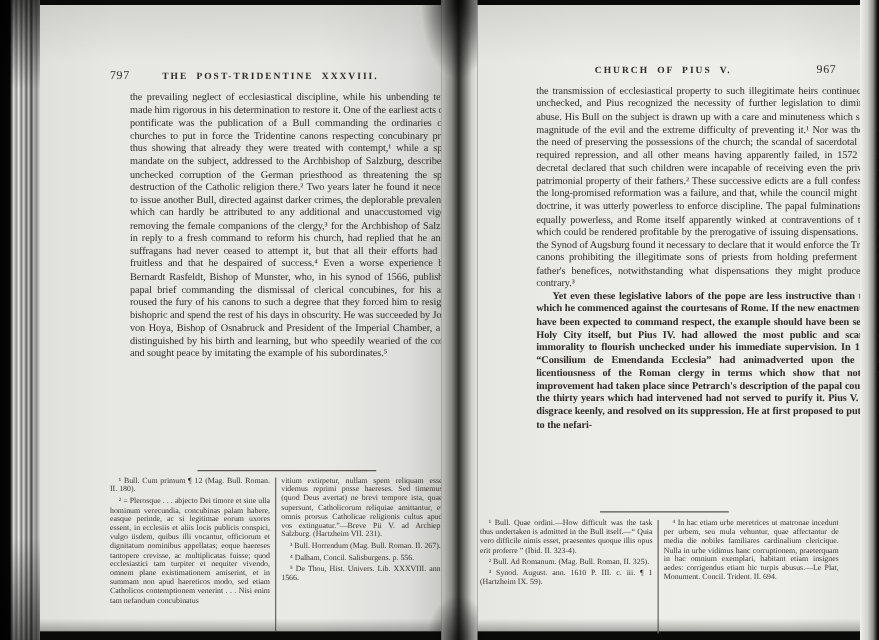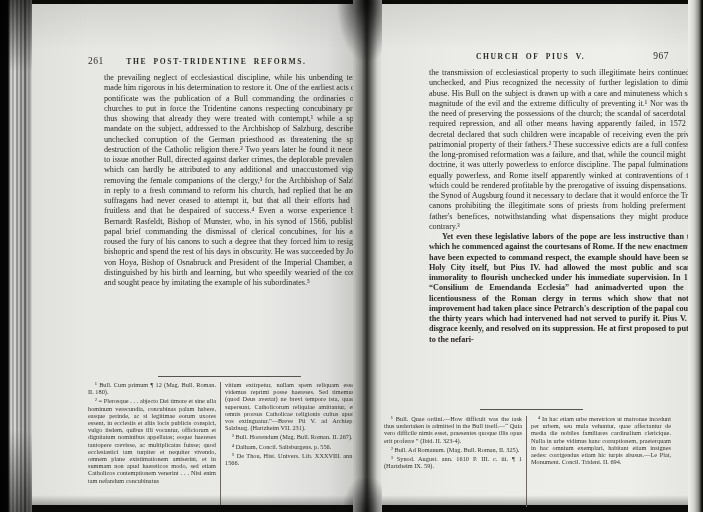--- a/index.html
+++ b/index.html
@@ -94,22 +94,22 @@
 </head>
 <body>
 
 <div class="scene">
 
   <div class="left-edge"></div>
 
   <div class="page page-left">
 
     <div class="content hdr lp-hdr">
-      <span class="pnum">261</span>
-      <span class="rtitle">THE POST-TRIDENTINE REFORMS.</span>
+      <span class="pnum">797</span>
+      <span class="rtitle">THE POST-TRIDENTINE XXXVIII.</span>
       <span class="spacer"></span>
     </div>
 
     <div class="content bodytext lp-body">
       <p>the prevailing neglect of ecclesiastical discipline, while his unbending temper made him rigorous in his determination to restore it.  One of the earliest acts of his pontificate was the publication of a Bull commanding the ordinaries of all churches to put in force the Tridentine canons respecting concubinary priests, thus showing that already they were treated with contempt,¹ while a special mandate on the subject, addressed to the Archbishop of Salzburg, describes the unchecked corruption of the German priesthood as threatening the speedy destruction of the Catholic religion there.²  Two years later he found it necessary to issue another Bull, directed against darker crimes, the deplorable prevalence of which can hardly be attributed to any additional and unaccustomed vigor in removing the female companions of the clergy,³ for the Archbishop of Salzburg, in reply to a fresh command to reform his church, had replied that he and his suffragans had never ceased to attempt it, but that all their efforts had been fruitless and that he despaired of success.⁴  Even a worse experience befell Bernardt Rasfeldt, Bishop of Munster, who, in his synod of 1566, published a papal brief commanding the dismissal of clerical concubines, for his action roused the fury of his canons to such a degree that they forced him to resign his bishopric and spend the rest of his days in obscurity.  He was succeeded by Johann von Hoya, Bishop of Osnabruck and President of the Imperial Chamber, a man distinguished by his birth and learning, but who speedily wearied of the conflict and sought peace by imitating the example of his subordinates.⁵</p>
     </div>
 
     <div class="content fnrule lp-rule"></div>
 
     <div class="content fns lp-fns">

